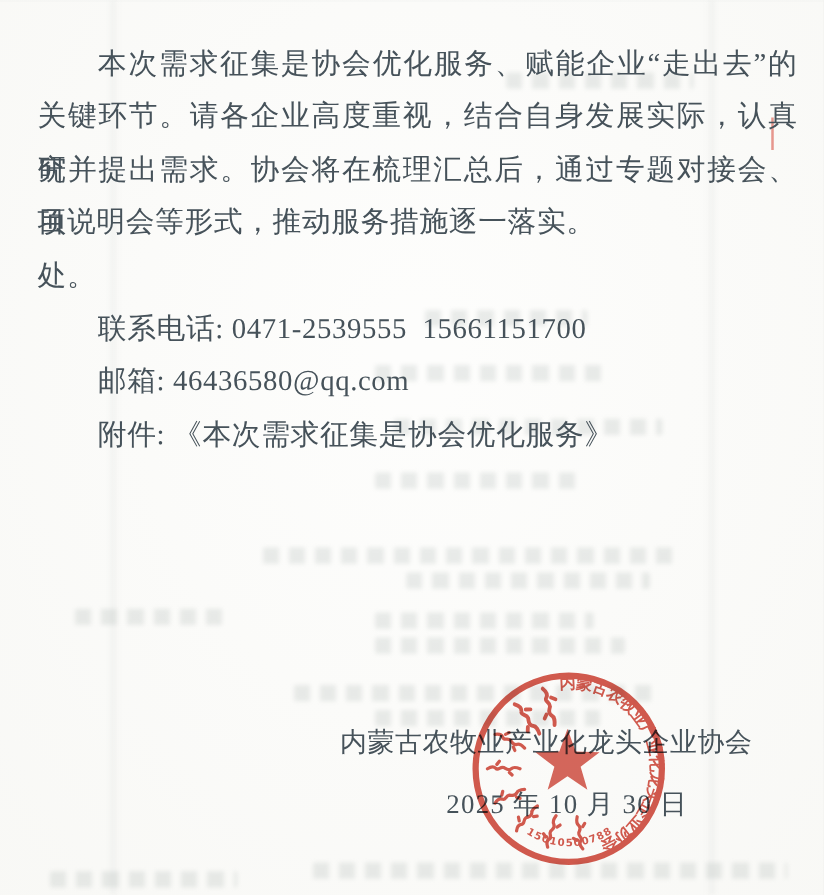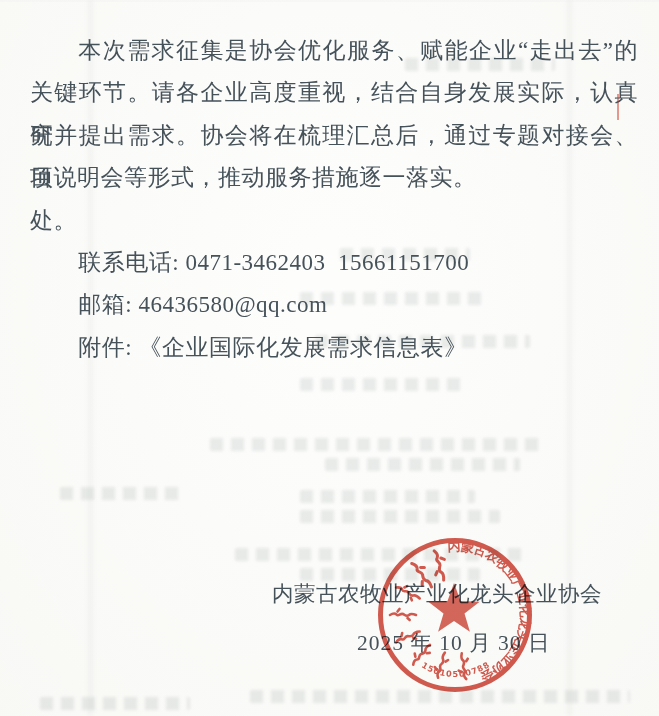--- a/index.html
+++ b/index.html
@@ -110,23 +110,23 @@
   <div class="bleed" style="left:40px;top:697px;width:150px"></div>
 
   <div class="red-line-artifact"></div>
 
   <div class="doc-body">
     <div class="line indent fill">本次需求征集是协会优化服务、赋能企业“走出去”的</div>
     <div class="line fill">关键环节。请各企业高度重视，结合自身发展实际，认真研</div>
     <div class="line fill">究并提出需求。协会将在梳理汇总后，通过专题对接会、项</div>
     <div class="line">目说明会等形式，推动服务措施逐一落实。</div>
     <div class="line">处。</div>
-    <div class="line indent">联系电话: 0471-3462403  15661151700</div>
+    <div class="line indent">联系电话: 0471-2539555  15661151700</div>
     <div class="line indent">邮箱: 46436580@qq.com</div>
-    <div class="line indent">附件: 《企业国际化发展需求信息表》</div>
+    <div class="line indent">附件: 《本次需求征集是协会优化服务》</div>
   </div>
 
   <div class="org-line">内蒙古农牧业产业化龙头企业协会</div>
   <div class="date-line">2025 年 10 月 30 日</div>
 
   <svg class="seal" viewBox="0 0 164 164">
     <defs>
       <path id="arcChinese" d="M 73.1,18.6 A 64,64 0 1 1 72.0,18.8" fill="none"></path>
       <path id="arcCode" d="M 44.7,131.5 A 62,62 0 0 0 119.3,131.5" fill="none"></path>
       <g id="mgGlyph">

